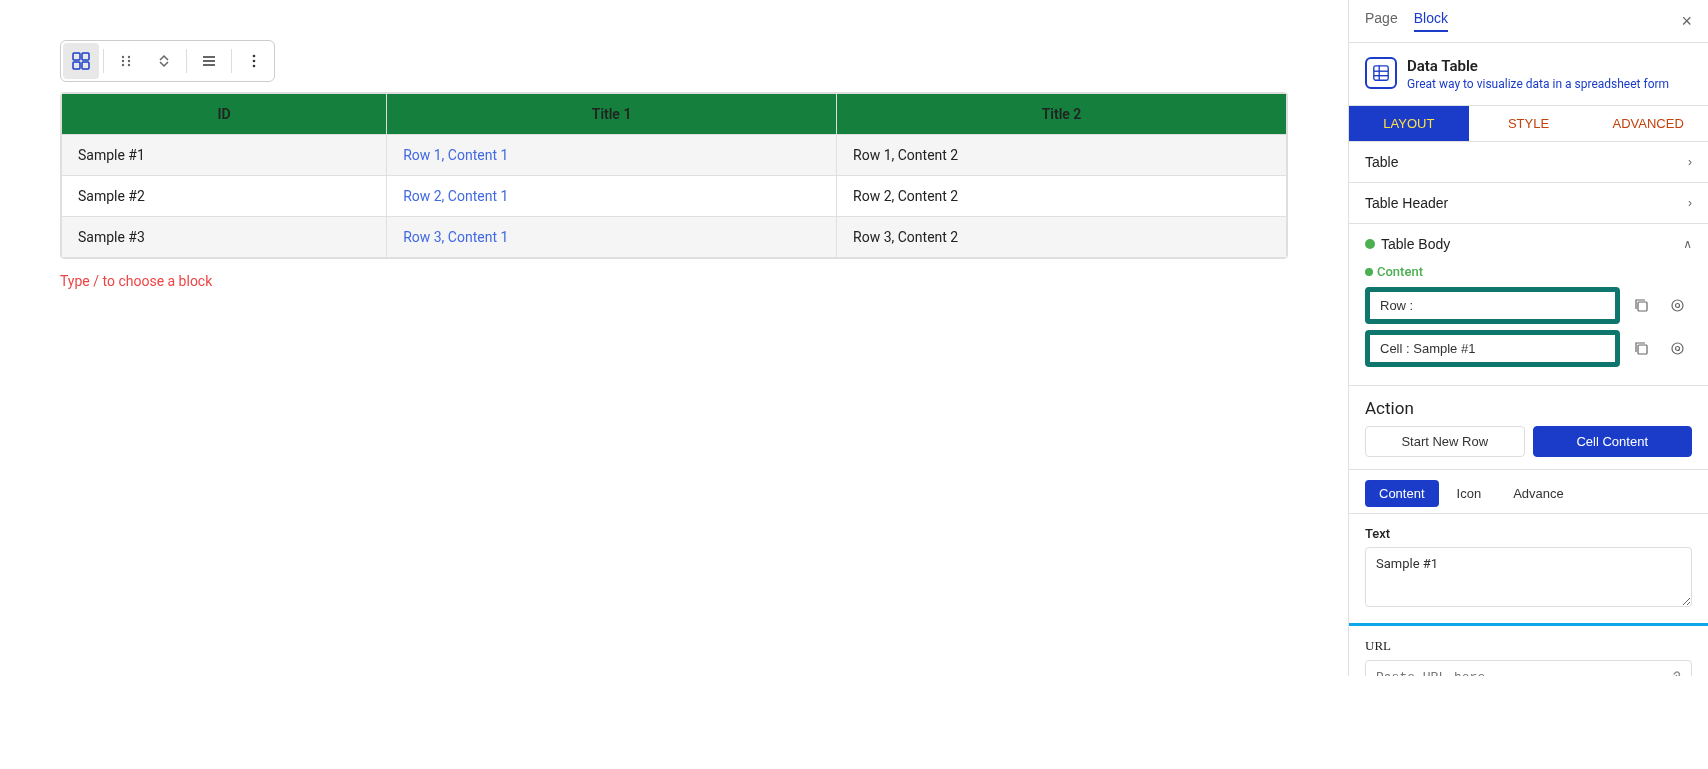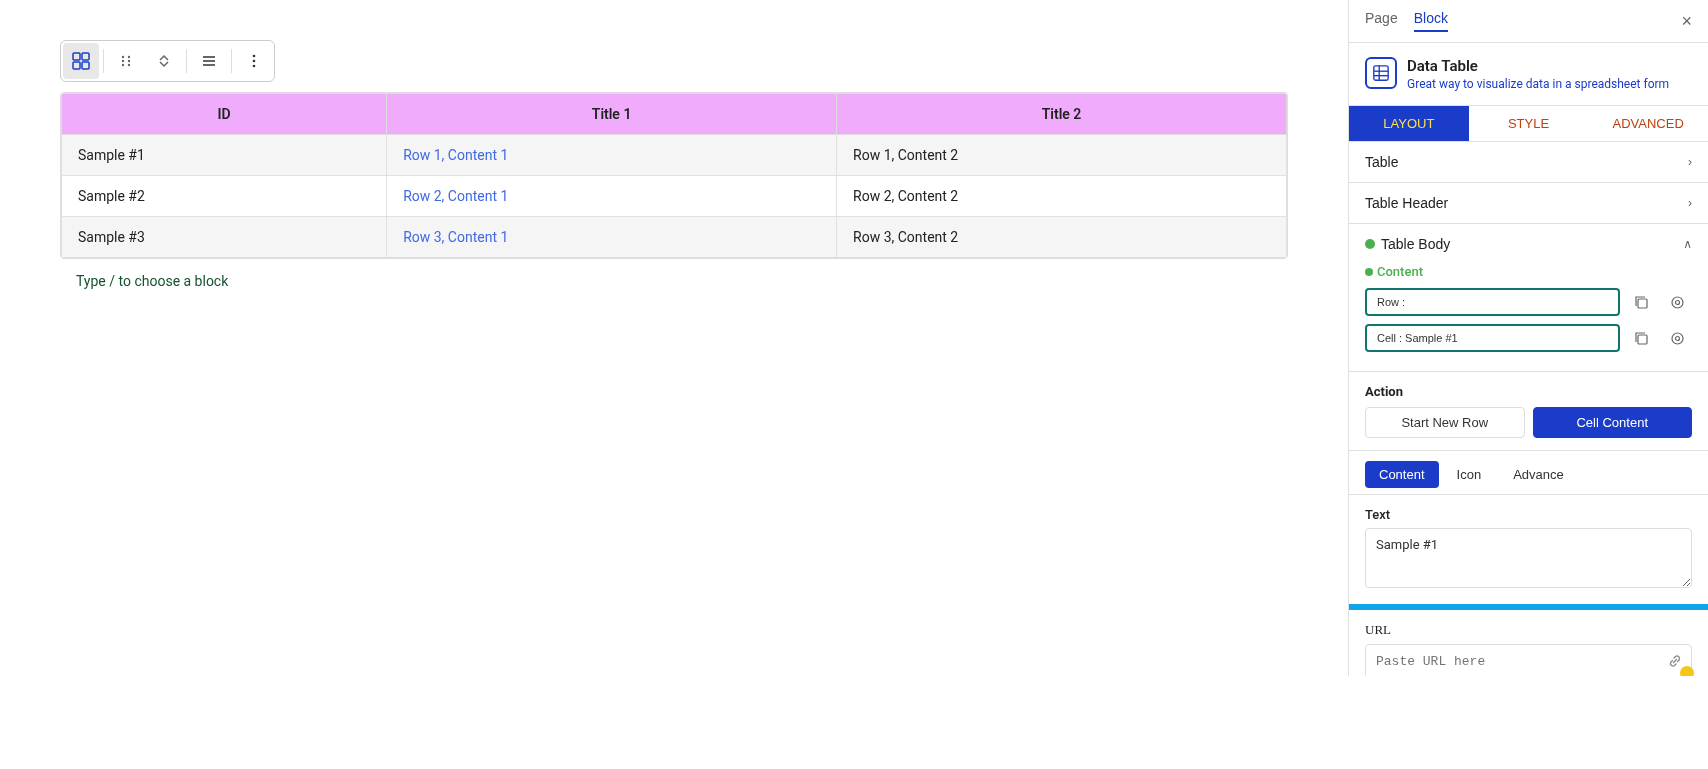--- a/index.html
+++ b/index.html
@@ -57,21 +57,21 @@
     .data-table-wrapper {
       border: 1px solid #ddd;
       border-radius: 4px;
       overflow: hidden;
     }
     .data-table {
       width: 100%;
       border-collapse: collapse;
     }
     .data-table th {
-      background: #f0abfc;
+      background: #15803d;
       border: 1px solid #ddd;
       padding: 12px 16px;
       font-weight: 600;
       text-align: center;
       font-size: 14px;
       color: #222;
     }
     .data-table td {
       border: 1px solid #e0e0e0;
       padding: 12px 16px;
@@ -86,23 +86,22 @@
     .data-table tr:nth-child(even) td {
       background: #ffffff;
     }
     .data-table tr:nth-child(odd) td {
       background: #f5f5f5;
     }
 
     
     .type-placeholder {
       margin-top: 14px;
-      color: #14532d;
+      color: #ef4444;
       font-size: 14px;
-      margin-left: 16px;
     }
 
     
     .right-panel {
       width: 360px;
       min-width: 360px;
       border-left: 1px solid #e0e0e0;
       background: #fff;
       display: flex;
       flex-direction: column;
@@ -254,24 +253,24 @@
     }
 
     .row-item {
       display: flex;
       align-items: center;
       gap: 6px;
       margin-bottom: 6px;
     }
     .row-input {
       flex: 1;
-      border: 2px solid #0f766e;
+      border: 5px solid #0f766e;
       border-radius: 4px;
       padding: 6px 10px;
-      font-size: 11px;
+      font-size: 13px;
       color: #333;
       background: #fff;
     }
     .icon-btn {
       width: 30px;
       height: 30px;
       border: none;
       background: transparent;
       cursor: pointer;
       display: flex;
@@ -281,22 +280,22 @@
       color: #666;
       font-size: 15px;
     }
 
     
     .action-section {
       padding: 12px 16px;
       border-bottom: 1px solid #e0e0e0;
     }
     .action-label {
-      font-size: 13px;
-      font-weight: 700;
+      font-size: 17px;
+      font-weight: 400;
       color: #222;
       margin-bottom: 8px;
     }
     .action-btn-group {
       display: flex;
       gap: 8px;
     }
     .action-btn {
       flex: 1;
       padding: 7px 10px;
@@ -332,21 +331,21 @@
       color: #333;
     }
     .content-tab.active {
       background: #1a3cc8;
       color: #fff;
     }
 
     
     .text-section {
       padding: 12px 16px;
-      border-bottom: 6px solid #0ea5e9;
+      border-bottom: 3px solid #0ea5e9;
     }
     .text-label {
       font-size: 13px;
       font-weight: 500;
       color: #222;
       margin-bottom: 6px;
     }
     .text-textarea {
       width: 100%;
       border: 1px solid #ddd;

